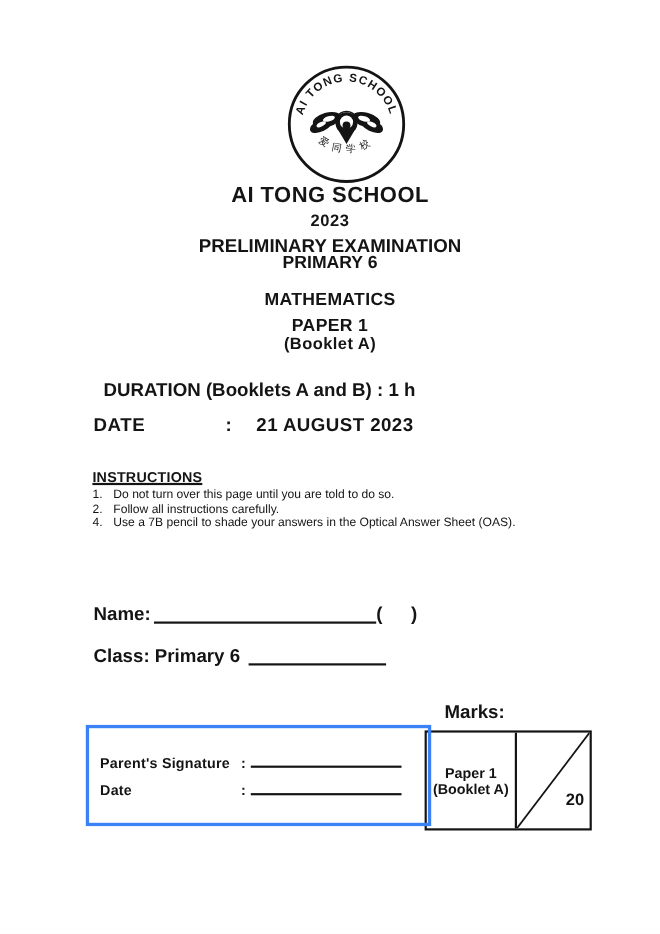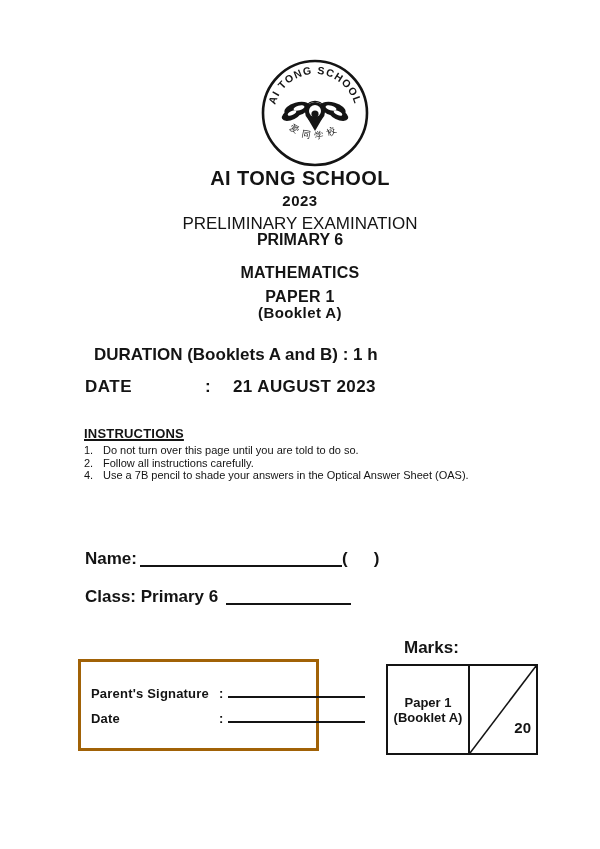--- a/index.html
+++ b/index.html
@@ -13,21 +13,21 @@
     color: #141414;
     overflow: hidden;
     margin: 0 auto;
   }
   .abs { position: absolute; }
   .center { left: 0; width: 600px; text-align: center; }
 
   
   .school-name   { top: 167px; font-size: 20px; font-weight: bold; letter-spacing: 0.4px; }
   .year          { top: 192px; font-size: 15px; font-weight: bold; letter-spacing: 0.5px; }
-  .exam-title    { top: 214px; font-size: 17px; font-weight: normal; }
+  .exam-title    { top: 214px; font-size: 17px; font-weight: bold; }
   .level         { top: 231px; font-size: 16px; font-weight: bold; }
   .subject       { top: 264px; font-size: 16px; font-weight: bold; letter-spacing: 0.3px; }
   .paper         { top: 288px; font-size: 16px; font-weight: bold; letter-spacing: 0.3px; }
   .booklet       { top: 304px; font-size: 15px; font-weight: bold; letter-spacing: 0.4px; }
 
   .duration-row  { left: 94px; top: 345px; font-size: 17px; font-weight: bold; }
   .date-row      { left: 85px; top: 377px; font-size: 17px; font-weight: bold; }
   .date-row .lbl   { display: inline-block; width: 120px; letter-spacing: 0.5px; }
   .date-row .colon { display: inline-block; width: 28px; }
   .date-row .val   { letter-spacing: 0.4px; }
@@ -76,22 +76,22 @@
   }
   .marks-box .score-cell { position: relative; flex: 1; }
   .marks-box .score-cell svg { position: absolute; inset: 0; width: 100%; height: 100%; }
   .marks-box .score-total {
     position: absolute; right: 5px; bottom: 17px;
     font-size: 15px; font-weight: bold;
   }
 
   
   .parent-box {
-    left: 78px; top: 659px; width: 241px; height: 92px;
-    border: 3px solid #a16207;
+    left: 78px; top: 659px; width: 314px; height: 92px;
+    border: 3px solid #3b82f6;
   }
   .parent-box .row-label { position: absolute; left: 10px; font-size: 13px; font-weight: bold; letter-spacing: 0.2px; }
   .parent-box .row-colon { position: absolute; left: 138px; font-size: 13px; font-weight: bold; }
   .parent-box .row-line  { position: absolute; left: 147px; width: 137px; border-bottom: 2px solid #141414; height: 12px; }
   .r1 { top: 24px; }
   .r1l { top: 24px; }
   .r2 { top: 49px; }
   .r2l { top: 49px; }
 
   

